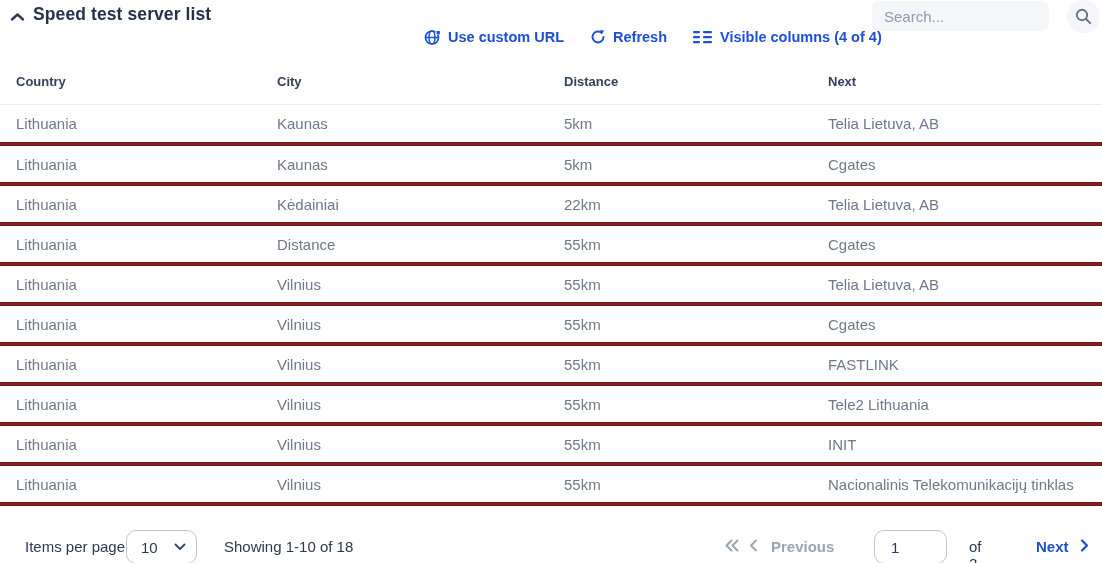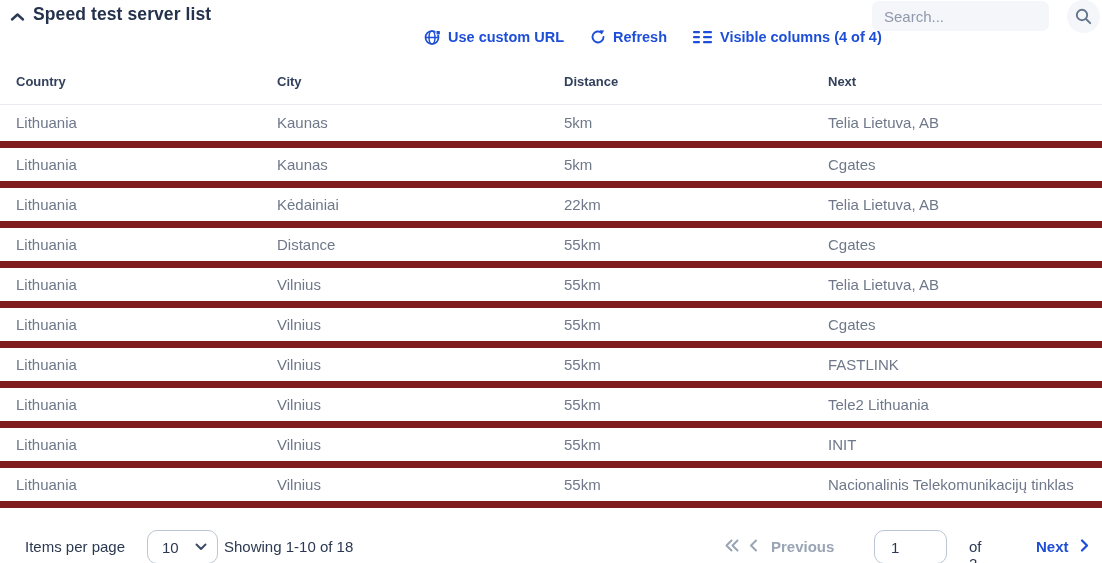--- a/index.html
+++ b/index.html
@@ -49,31 +49,31 @@
   table { position:absolute; top:59px; left:0; width:1102px; border-collapse:collapse; table-layout:fixed; }
   col.c1{width:261px} col.c2{width:287px} col.c3{width:264px} col.c4{width:290px}
   th {
     height:45px; text-align:left; padding:0 0 0 16px;
     font-size:13px; font-weight:bold; color:#33405c;
     border-bottom:1px solid #e9ecf0; vertical-align:middle;
   }
   td {
     height:40px; padding:0 0 0 16px;
     font-size:15px; color:#6e7889;
-    border-bottom:7px solid #7f1d1d; vertical-align:middle;
+    border-bottom:4px solid #7f1d1d; vertical-align:middle;
     white-space:nowrap; overflow:hidden;
   }
 
   
   .panel-footer { position:absolute; top:514px; left:0; width:966px; height:49px;margin-left:24px; }
   .ft-text { position:absolute; top:24px; font-size:15px; color:#2b3950; }
   .items-label { left:1px; }
   .showing-label { left:200px; }
   .pp-select {
-    position:absolute; left:123px; top:16px; width:71px; height:34px;
+    position:absolute; left:102px; top:16px; width:71px; height:34px;
     border:1.5px solid #bcc5d3; border-radius:10px; background:#fff; cursor:pointer;
     display:flex; align-items:center; padding:0 10px 0 14px; gap:8px;
     font-size:15px; color:#2b3950;
   }
   .pp-select .chev { margin-left:auto; display:flex; }
   .pager-icon-btn {
     position:absolute; top:25px; background:none; border:none; padding:0; cursor:pointer;
     display:flex; align-items:center;
   }
   .first-btn { left:700px; }

